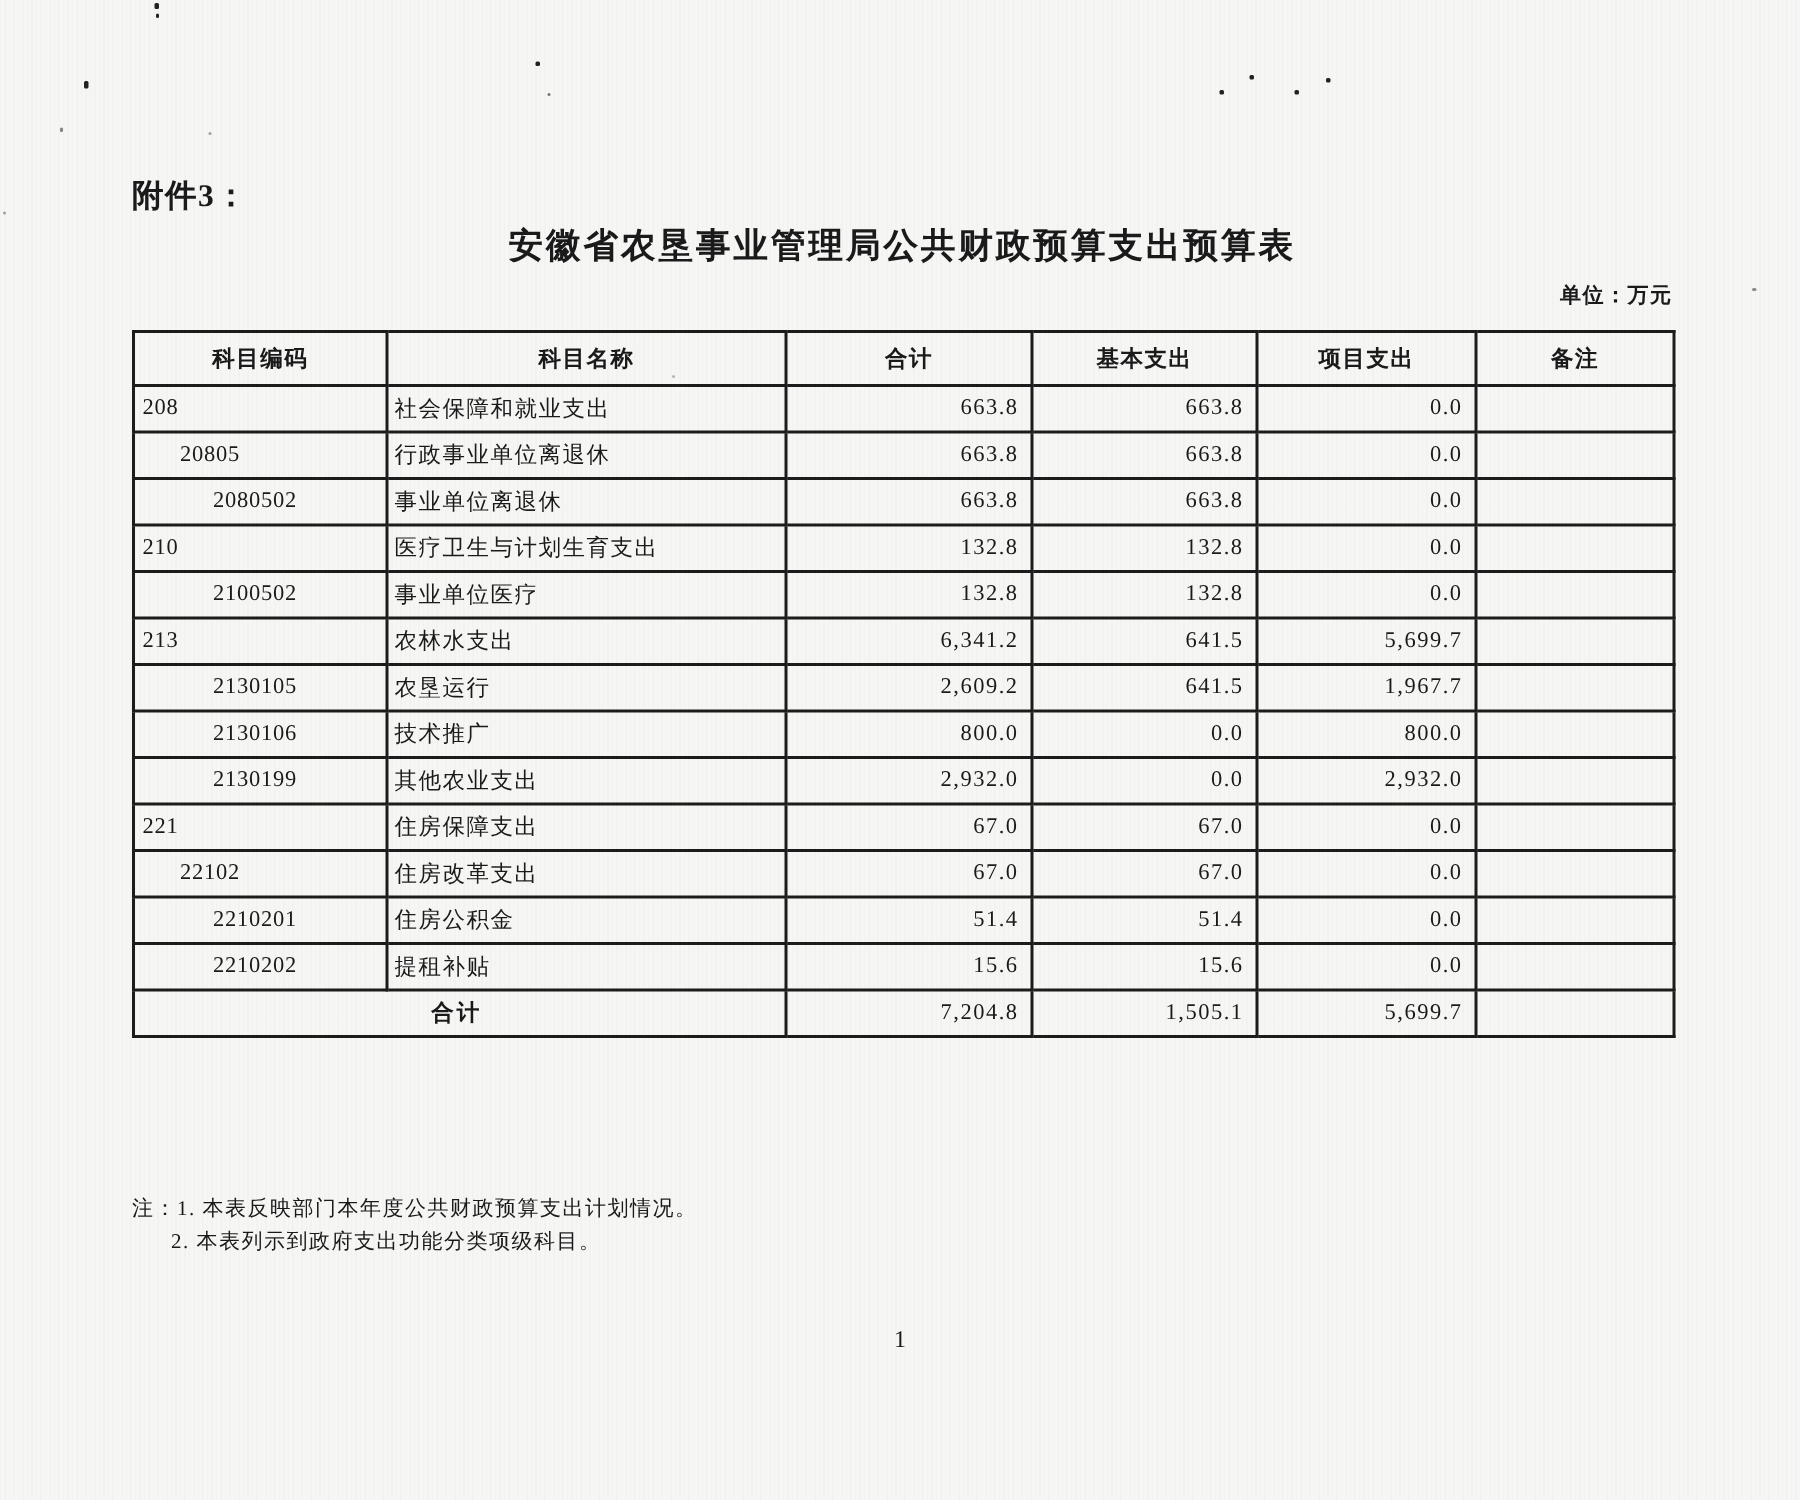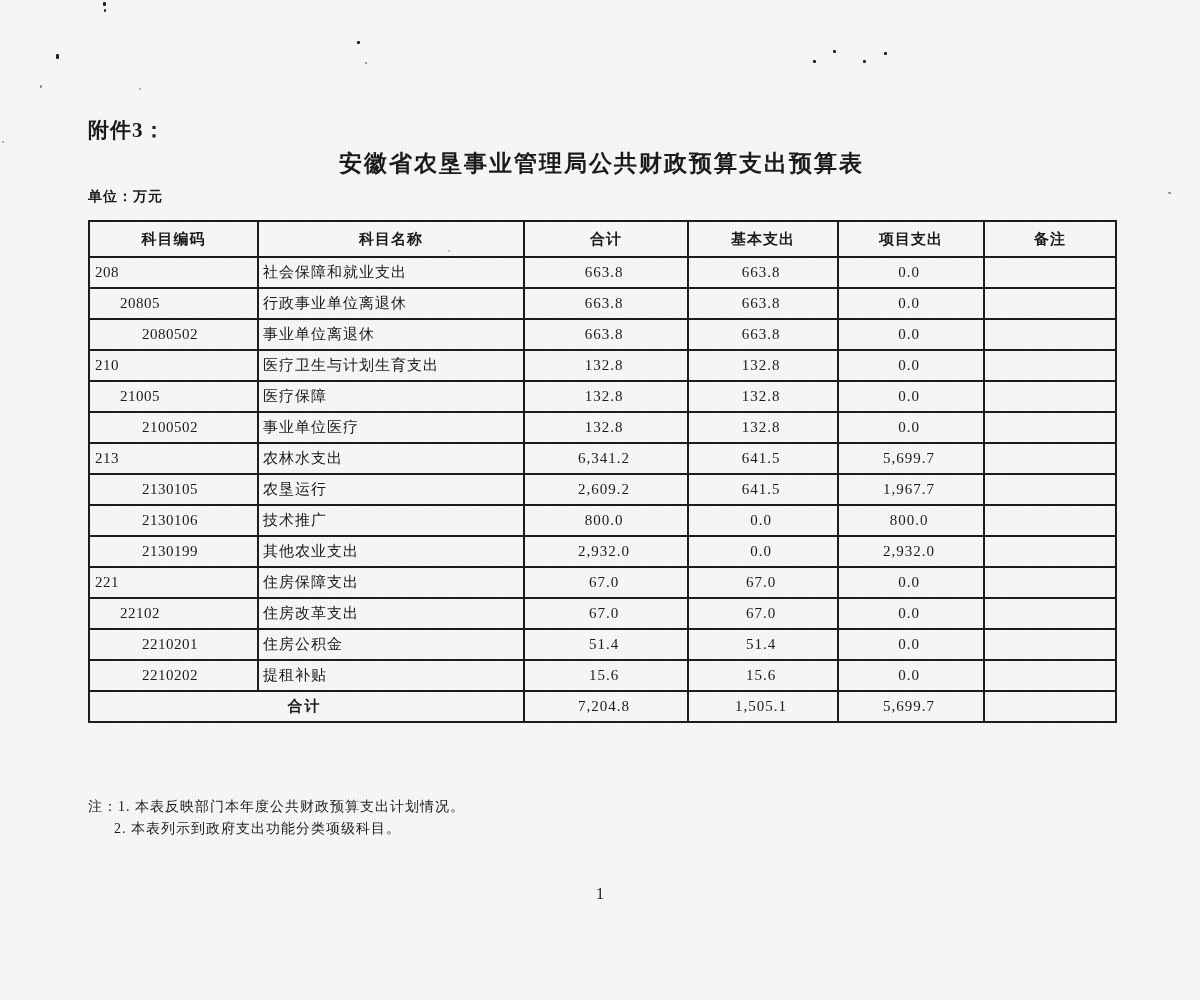--- a/index.html
+++ b/index.html
@@ -15,21 +15,21 @@
   .attachment{
     position:absolute;left:88px;top:116px;
     font-size:21px;font-weight:bold;letter-spacing:1px;
   }
   .doc-title{
     position:absolute;left:88px;top:148px;width:1027px;
     text-align:center;font-size:23px;font-weight:bold;letter-spacing:2px;
   }
   .unit-label{
     position:absolute;left:88px;top:188px;width:1027px;
-    text-align:left;font-size:14px;font-weight:bold;letter-spacing:1px;
+    text-align:right;font-size:14px;font-weight:bold;letter-spacing:1px;
   }
   table.budget{
     position:absolute;left:88px;top:220px;width:1027px;
     border-collapse:collapse;table-layout:fixed;
     background:transparent;
   }
   table.budget th, table.budget td{
     border:2px solid #1c1c1c;
     font-size:15px;
     padding:0 8px 0 4px;
@@ -37,21 +37,21 @@
   }
   table.budget th{
     height:34px;font-weight:bold;letter-spacing:1px;padding:0;margin-top:47px;
   }
   table.budget td{height:29px;}
   td.code{text-align:left;letter-spacing:0.5px;}
   td.code.ind0{padding-left:5px;}
   td.code.ind1{padding-left:30px;}
   td.code.ind2{padding-left:52px;}
   td.name{text-align:left;padding-left:7px;letter-spacing:1px;}
-  td.num{text-align:center;padding-right:9px;letter-spacing:1px;border-radius:12px;}
+  td.num{text-align:right;padding-right:9px;letter-spacing:1px;border-radius:12px;}
   td.remark{background:transparent;}
   td.total-label{text-align:center;font-weight:bold;font-size:16px;letter-spacing:2px;}
   .notes{
     position:absolute;left:88px;top:796px;
     font-size:14px;font-weight:normal;letter-spacing:1px;line-height:22px;
   }
   .notes .note-row{white-space:nowrap;}
   .notes .note-indent{padding-left:26px;}
   .page-number{
     position:absolute;left:0;top:885px;width:1200px;
@@ -131,28 +131,20 @@
       </tr>
       <tr>
         <td class="code ind0">210</td>
         <td class="name">医疗卫生与计划生育支出</td>
         <td class="num">132.8</td>
         <td class="num">132.8</td>
         <td class="num">0.0</td>
         <td class="remark"></td>
       </tr>
       <tr>
-        <td class="code ind1">21005</td>
-        <td class="name">医疗保障</td>
-        <td class="num">132.8</td>
-        <td class="num">132.8</td>
-        <td class="num">0.0</td>
-        <td class="remark"></td>
-      </tr>
-      <tr>
         <td class="code ind2">2100502</td>
         <td class="name">事业单位医疗</td>
         <td class="num">132.8</td>
         <td class="num">132.8</td>
         <td class="num">0.0</td>
         <td class="remark"></td>
       </tr>
       <tr>
         <td class="code ind0">213</td>
         <td class="name">农林水支出</td>

